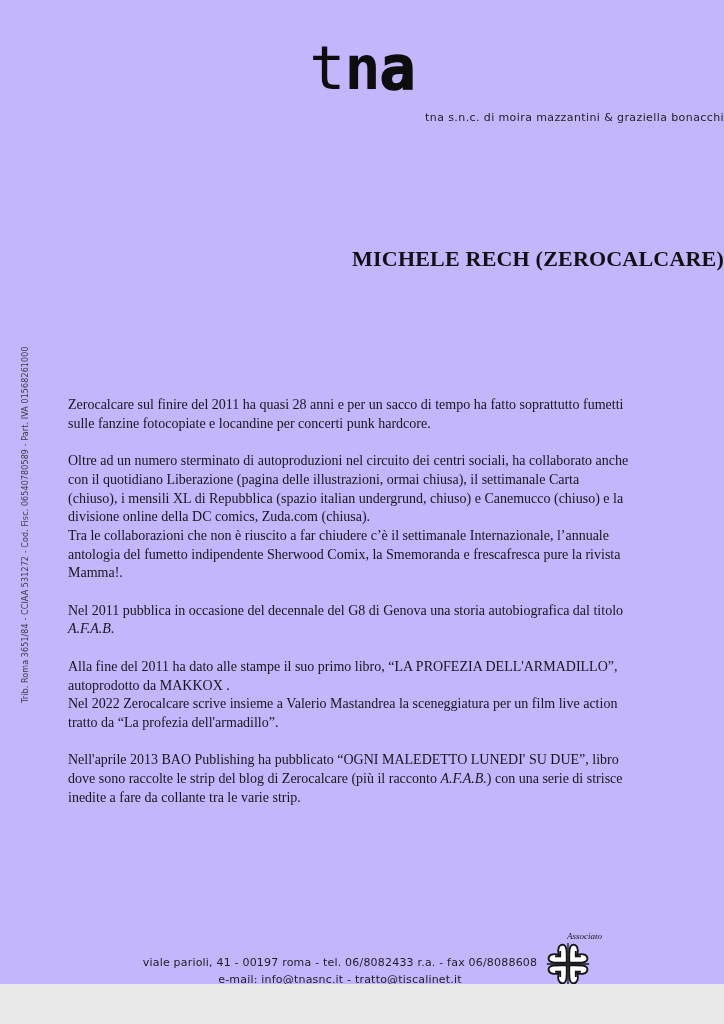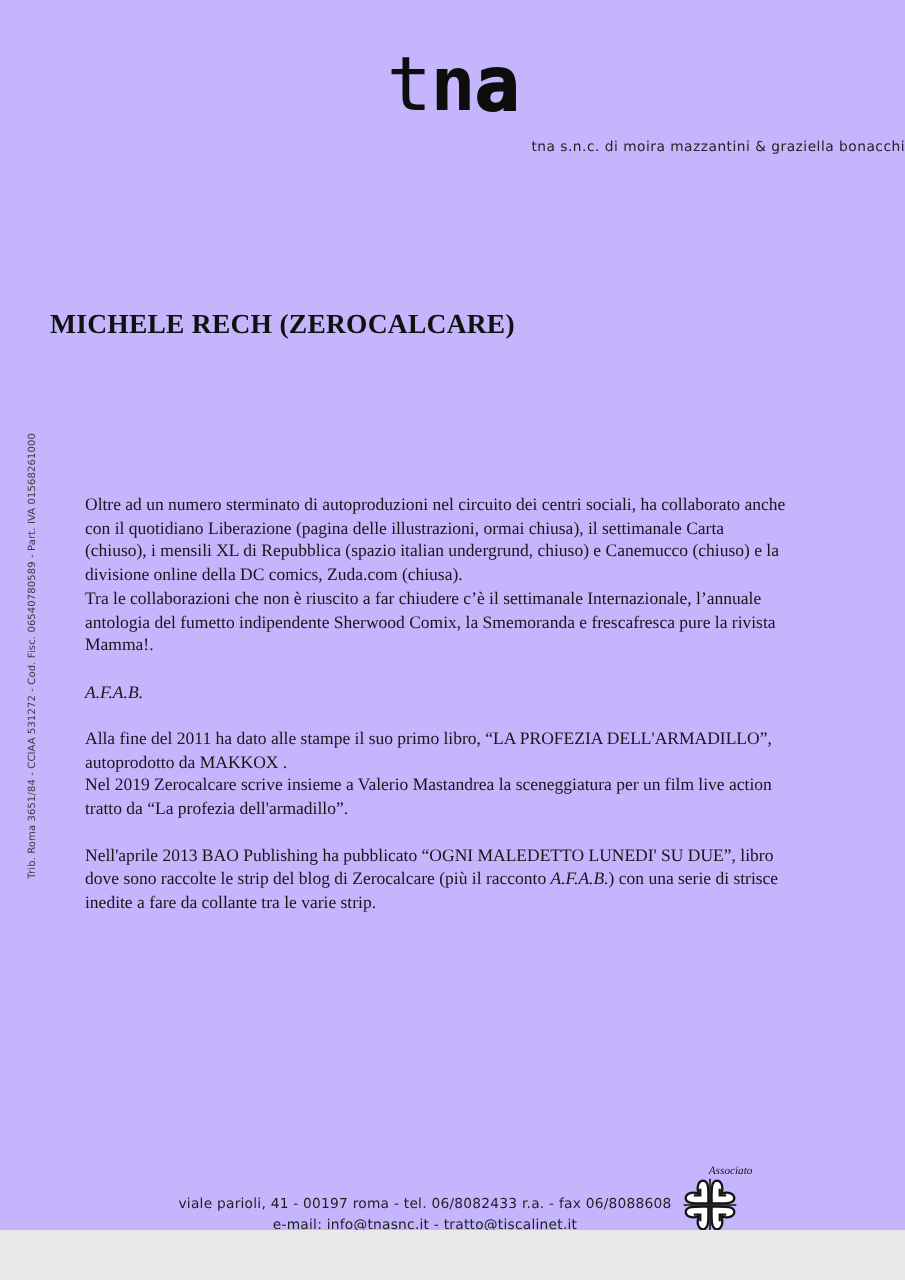--- a/index.html
+++ b/index.html
@@ -36,26 +36,25 @@
     font-family: "DejaVu Sans", sans-serif;
     font-size: 11px;
     letter-spacing: 0.4px;
     color: #222222;
   }
 
   
   .doc-title {
     position: absolute;
     top: 246px; left: 0; right: 0;
-    text-align: left;
+    text-align: right;
     font-size: 22px;
     font-weight: bold;
     letter-spacing: 0.2px;
     color: #111111;
-    margin-left: 40px;
   }
 
   
   .body-text {
     position: absolute;
     left: 68px;
     top: 396px;
     width: 618px;
     font-size: 14px;
     line-height: 18.7px;
@@ -116,31 +115,34 @@
 <div class="page">
 
   <div class="logo">
     <span class="w-light">t</span><span class="w-bold">n</span><span class="w-heavy">a</span>
   </div>
   <div class="subtitle">tna s.n.c. di moira mazzantini &amp; graziella bonacchi</div>
 
   <div class="doc-title">MICHELE RECH (ZEROCALCARE)</div>
 
   <div class="body-text">
+    <p><span>Zerocalcare sul finire del 2011 ha quasi 28 anni e per un sacco di tempo ha fatto soprattutto fumetti
+sulle fanzine fotocopiate e locandine per concerti punk hardcore.</span></p>
     <p><span>Oltre ad un numero sterminato di autoproduzioni nel circuito dei centri sociali, ha collaborato anche
 con il quotidiano Liberazione (pagina delle illustrazioni, ormai chiusa), il settimanale Carta
 (chiuso), i mensili XL di Repubblica (spazio italian undergrund, chiuso) e Canemucco (chiuso) e la
 divisione online della DC comics, Zuda.com (chiusa).
 Tra le collaborazioni che non è riuscito a far chiudere c’è il settimanale Internazionale, l’annuale
 antologia del fumetto indipendente Sherwood Comix, la Smemoranda e frescafresca pure la rivista
 Mamma!.</span></p>
-    <p><span class="italic">A.F.A.B.</span></p>
+    <p><span>Nel 2011 pubblica in occasione del decennale del G8 di Genova una storia autobiografica dal titolo
+</span><span class="italic">A.F.A.B.</span></p>
     <p><span>Alla fine del 2011 ha dato alle stampe il suo primo libro, “LA PROFEZIA DELL'ARMADILLO”,
 autoprodotto da MAKKOX .
-Nel 2019 Zerocalcare scrive insieme a Valerio Mastandrea la sceneggiatura per un film live action
+Nel 2022 Zerocalcare scrive insieme a Valerio Mastandrea la sceneggiatura per un film live action
 tratto da “La profezia dell'armadillo”.</span></p>
     <p><span>Nell'aprile 2013 BAO Publishing ha pubblicato “OGNI MALEDETTO LUNEDI' SU DUE”, libro
 dove sono raccolte le strip del blog di Zerocalcare (più il racconto </span><span class="italic">A.F.A.B.</span><span>) con una serie di strisce
 inedite a fare da collante tra le varie strip.</span></p>
   </div>
 
   <div class="ribbon">Trib. Roma 3651/84 - CCIAA 531272 - Cod. Fisc. 06540780589 - Part. IVA 01568261000</div>
 
   <div class="footer">
     <div>viale parioli, 41 - 00197 roma - tel. 06/8082433 r.a. - fax 06/8088608</div>

